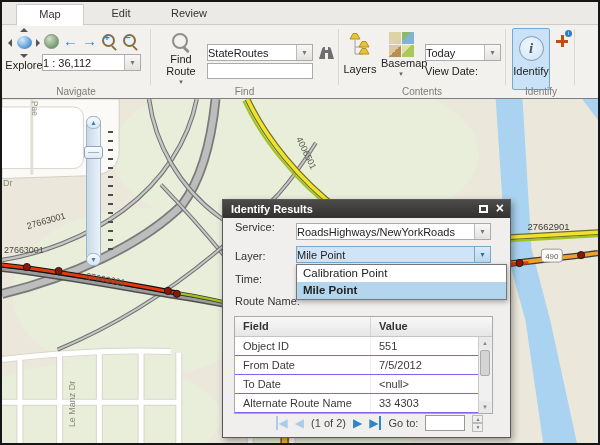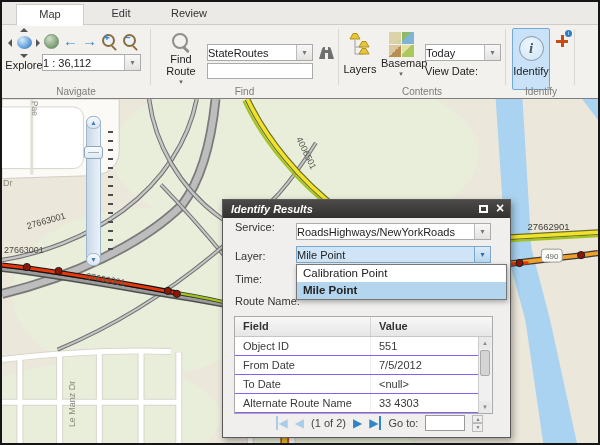--- a/index.html
+++ b/index.html
@@ -89,21 +89,21 @@
   .zs-handle{position:absolute;left:-2px;top:30px;width:19px;height:13px;background:linear-gradient(#fbfdfe,#dfe9f2);
              border:1px solid #8ba6be;border-radius:3px;box-sizing:border-box;}
   .zs-handle::after{content:"";position:absolute;left:3px;right:3px;top:5px;height:1px;background:#9ab4c9;}
   .zs-ticks{position:absolute;left:22px;top:15px;}
   .zs-ticks i{display:block;width:5px;height:2px;background:#4c4c4c;margin-bottom:7px;}
 
   
   .idialog{position:absolute;left:220px;top:100px;width:289px;height:239px;background:#f1efed;
            border:1px solid #585858;box-shadow:2px 3px 7px rgba(0,0,0,.35);box-sizing:border-box;z-index:4;}
   .idlg-title{height:18px;background:linear-gradient(#4c4b4a,#323130);color:#fff;font-weight:bold;
-              font-size:11px;line-height:18px;padding-left:8px;position:relative;font-style:italic;}
+              font-size:11px;line-height:18px;padding-left:8px;position:relative;}
   .idlg-max{position:absolute;right:22px;top:5px;width:9px;height:8px;border:2px solid #fff;box-sizing:border-box;}
   .idlg-close{position:absolute;right:6px;top:0;font-size:14px;font-weight:bold;line-height:17px;color:#fff;}
   .fldlabel{position:absolute;left:12px;font-size:11px;color:#333;}
   .dcombo{left:73px;width:195px;}
   .dcombo.blue{background:#cfe5f7;border-color:#7aa7cc;}
   .dcombo.blue .combo-btn{background:linear-gradient(#dceafa,#b9d7ef);border-left-color:#7aa7cc;color:#2e6da8;}
   .droplist{position:absolute;left:73px;top:64px;width:209px;background:#fff;border:1px solid #777;
             box-shadow:1px 2px 5px rgba(0,0,0,.3);z-index:6;}
   .opt{height:17px;line-height:17px;font-size:11.5px;color:#222;padding-left:6px;}
   .opt.selected{background:#b3d5ee;font-weight:bold;}

